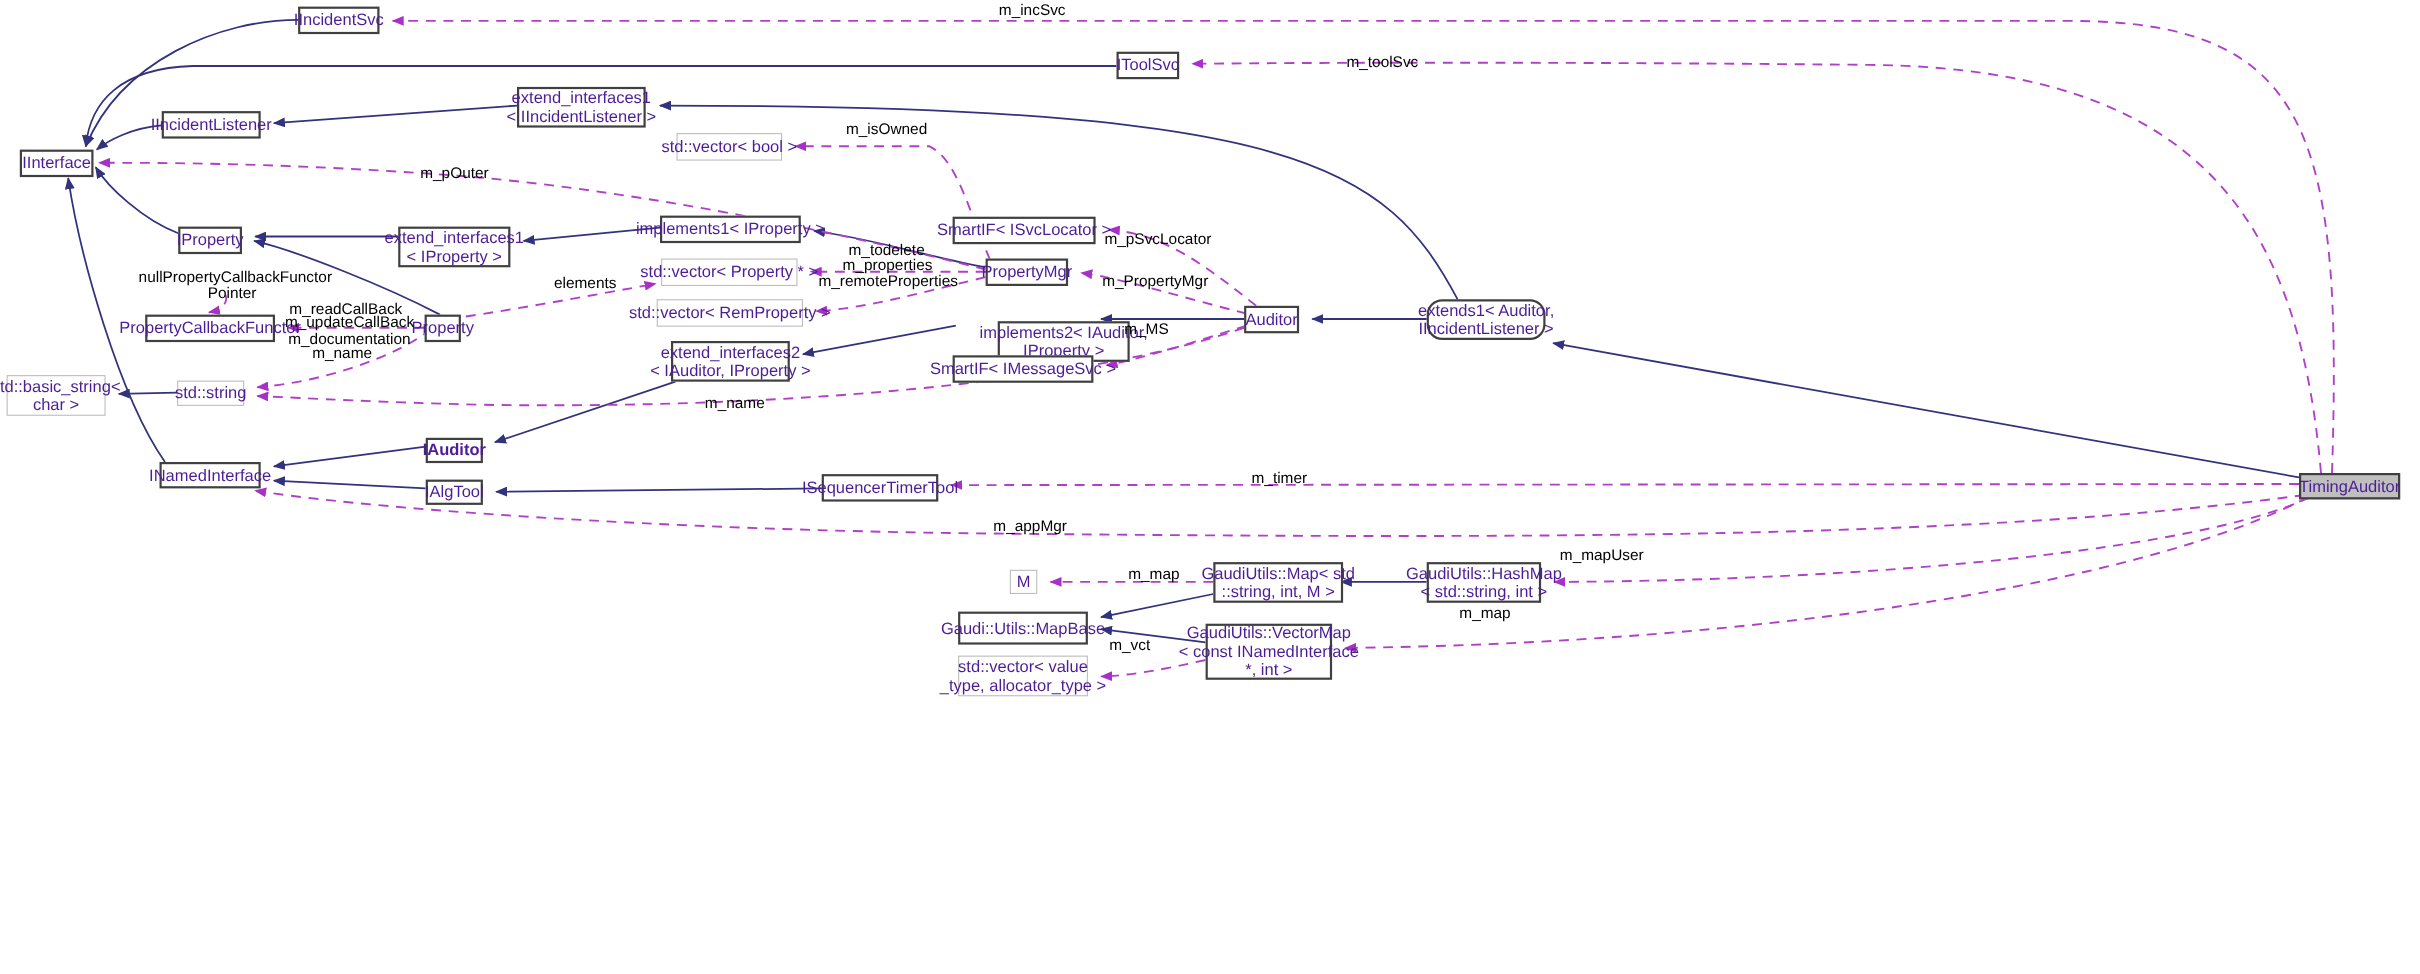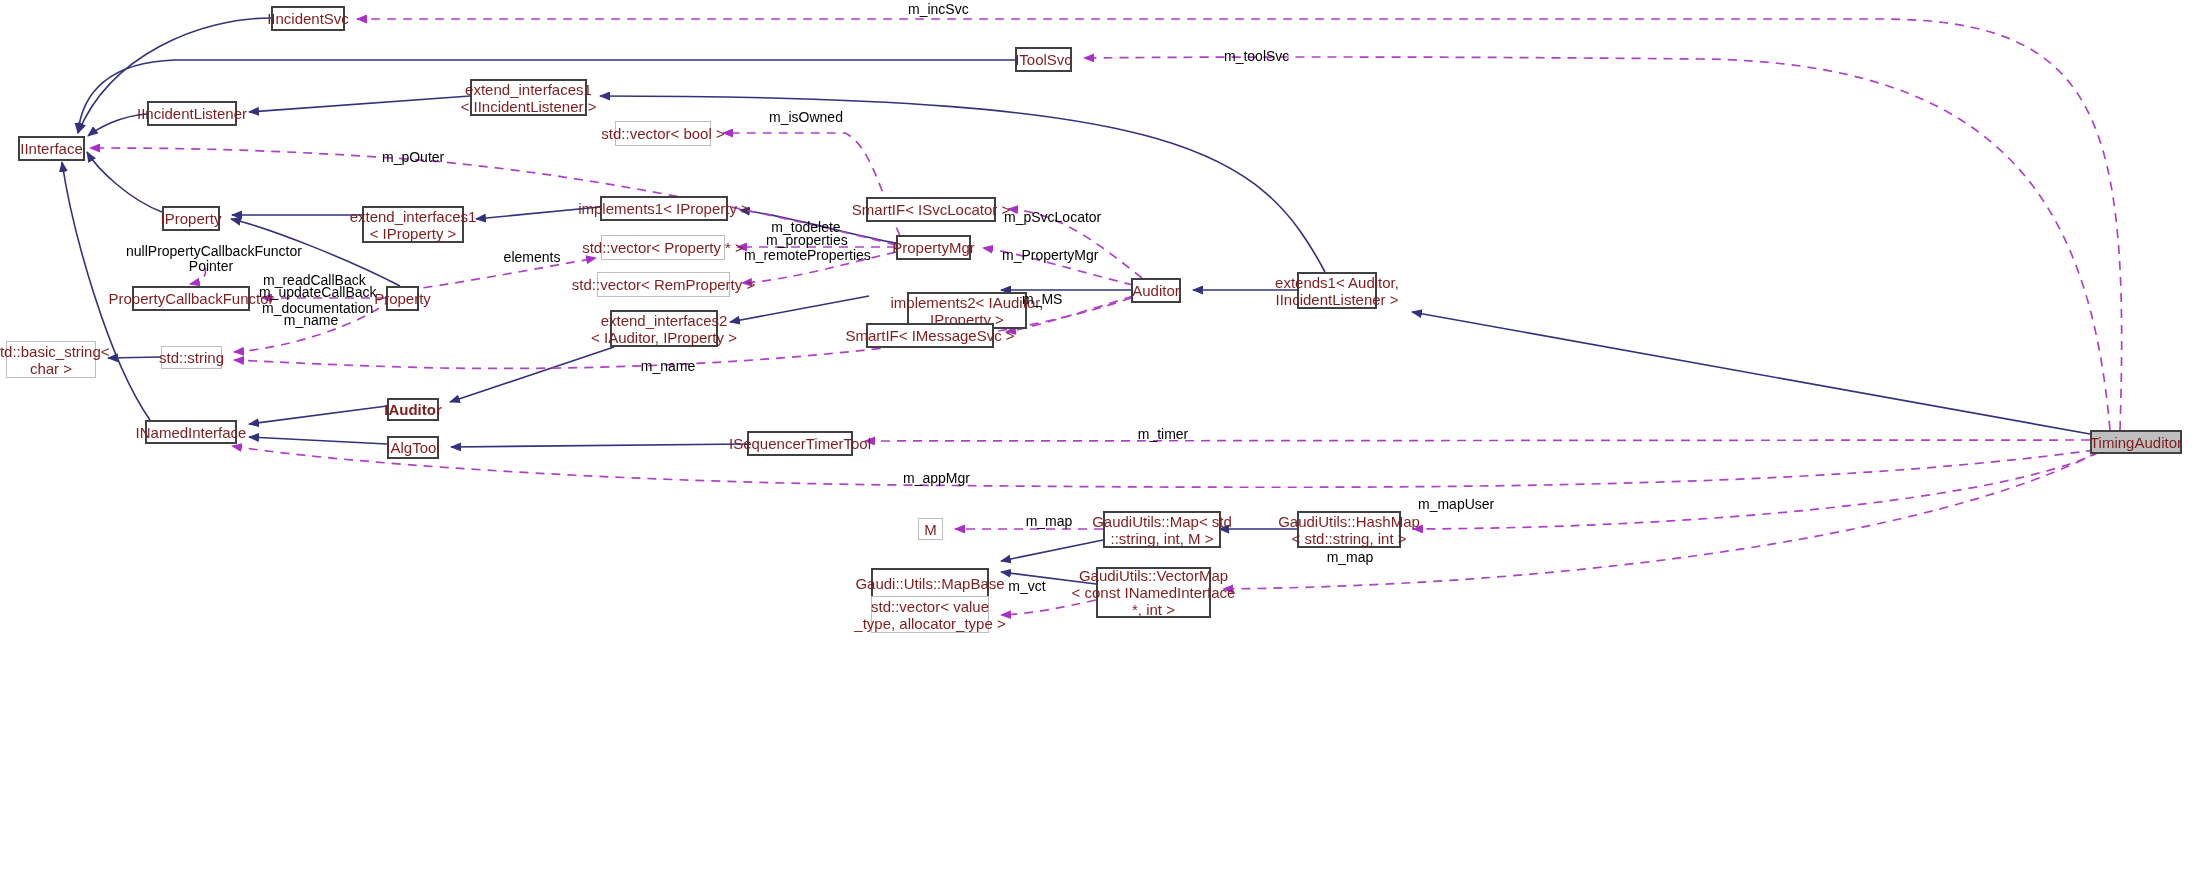--- a/index.html
+++ b/index.html
@@ -14,21 +14,21 @@
   svg#edges{position:absolute;left:0;top:0;width:2200px;height:885px;}
   .node{
     position:absolute;
     box-sizing:border-box;
     display:flex;align-items:center;justify-content:center;
     text-align:center;
     background:#ffffff;
     border:1px solid #404040;
     font-size:15px;
     line-height:17px;
-    color:#7f1d1d;
+    color:#4c1d95;
     white-space:pre;
     padding:1px 4px;
     z-index:5;
   }
   .node.thick{border:2px solid #404040;}
   .node.light{border:1px solid #bdbdbd;}
   .node.highlight{background:#bfbfbf;border:2px solid #404040;}
   .edge-label{
     position:absolute;
     font-size:14px;
@@ -162,39 +162,39 @@
       <div class="node thick" style="left: 600px; top: 196px; width: 128px; height: 25px;">implements1&lt; IProperty &gt;</div>
       <div class="node thick" style="left: 866px; top: 197px; width: 130px; height: 25px;">SmartIF&lt; ISvcLocator &gt;</div>
       <div class="node light" style="left: 601px; top: 235px; width: 124px; height: 25px;">std::vector&lt; Property * &gt;</div>
       <div class="node thick" style="left: 896px; top: 235px; width: 75px; height: 25px;">PropertyMgr</div>
       <div class="node thick" style="left: 132px; top: 286px; width: 118px; height: 25px;">PropertyCallbackFunctor</div>
       <div class="node light" style="left: 597px; top: 272px; width: 133px; height: 25px;">std::vector&lt; RemProperty &gt;</div>
       <div class="node thick" style="left: 386px; top: 286px; width: 33px; height: 25px;">Property</div>
       <div class="node thick" style="left: 907px; top: 272px; width: 120px; height: 37px; margin-top: 20px;">implements2&lt; IAuditor,
 IProperty &gt;</div>
       <div class="node thick" style="left: 1131px; top: 278px; width: 50px; height: 25px;">Auditor</div>
-      <div class="node thick" style="left: 1297px; top: 272px; width: 80px; height: 37px;">extends1&lt; Auditor,
+      <div class="node thick" style="left: 1297px; top: 272px; width: 108px; height: 37px; border-radius: 14px;">extends1&lt; Auditor,
 IIncidentListener &gt;</div>
       <div class="node thick" style="left: 610px; top: 310px; width: 108px; height: 37px;">extend_interfaces2
 &lt; IAuditor, IProperty &gt;</div>
       <div class="node thick" style="left: 866px; top: 323px; width: 128px; height: 25px;">SmartIF&lt; IMessageSvc &gt;</div>
       <div class="node light" style="left: 6px; top: 341px; width: 90px; height: 37px;">std::basic_string&lt;
 char &gt;</div>
       <div class="node light" style="left: 161px; top: 346px; width: 61px; height: 23px;">std::string</div>
       <div class="node thick" style="left: 387px; top: 398px; width: 52px; height: 23px; font-weight: bold;">IAuditor</div>
       <div class="node thick" style="left: 145px; top: 420px; width: 92px; height: 24px;">INamedInterface</div>
       <div class="node thick" style="left: 387px; top: 436px; width: 52px; height: 23px;">IAlgTool</div>
       <div class="node thick" style="left: 747px; top: 431px; width: 106px; height: 25px;">ISequencerTimerTool</div>
       <div class="node highlight" style="left: 2090px; top: 430px; width: 92px; height: 24px;">TimingAuditor</div>
       <div class="node light" style="left: 918px; top: 518px; width: 25px; height: 22px;">M</div>
       <div class="node thick" style="left: 1103px; top: 511px; width: 118px; height: 37px;">GaudiUtils::Map&lt; std
 ::string, int, M &gt;</div>
       <div class="node thick" style="left: 1297px; top: 511px; width: 104px; height: 37px;">GaudiUtils::HashMap
 &lt; std::string, int &gt;</div>
-      <div class="node thick" style="left: 871px; top: 556px; width: 118px; height: 30px; margin-top: 12px;">Gaudi::Utils::MapBase</div>
+      <div class="node thick" style="left: 871px; top: 556px; width: 118px; height: 30px;">Gaudi::Utils::MapBase</div>
       <div class="node thick" style="left: 1096px; top: 567px; width: 115px; height: 51px;">GaudiUtils::VectorMap
 &lt; const INamedInterface
 *, int &gt;</div>
       <div class="node light" style="left: 871px; top: 596px; width: 118px; height: 37px;">std::vector&lt; value
 _type, allocator_type &gt;</div>
     </div>
   <div id="labels-layer">
       <div class="edge-label" style="left: 908px; top: 2px; width: 60px;">m_incSvc</div>
       <div class="edge-label" style="left: 1224px; top: 49px; width: 64px;">m_toolSvc</div>
       <div class="edge-label" style="left: 769px; top: 110px; width: 70px;">m_isOwned</div>

